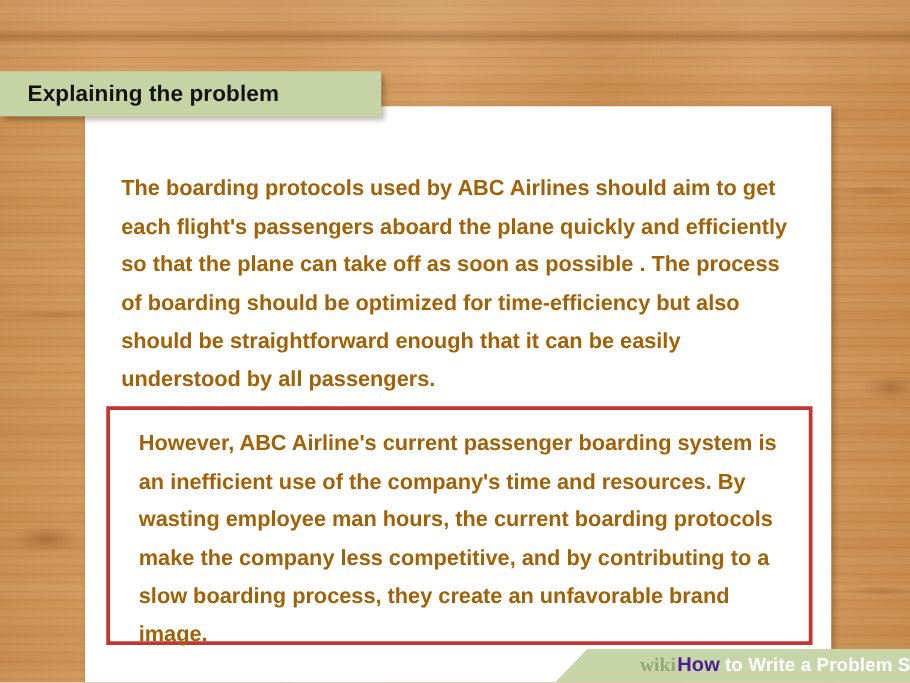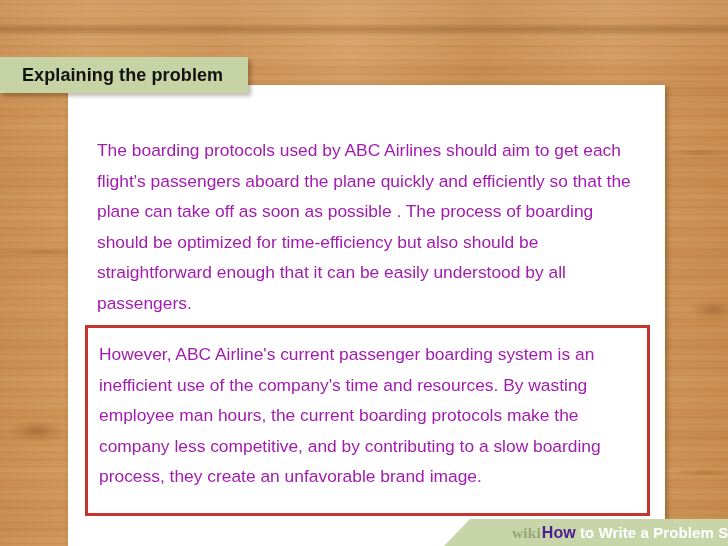--- a/index.html
+++ b/index.html
@@ -81,21 +81,21 @@
     height: 461px;
     background: #ffffff;
     box-shadow: 2px 2px 5px rgba(60,32,8,0.38);
   }
 
   
   .banner {
     position: absolute;
     left: 0px;
     top: 57px;
-    width: 248px;
+    width: 305px;
     height: 36px;
     background: #c5d3a5;
     box-shadow: 3px 3px 4px rgba(50,30,10,0.30);
     display: flex;
     align-items: center;
     z-index: 5;
   }
   .banner-title {
     font-family: "Liberation Sans", sans-serif;
     font-size: 18px;
@@ -114,40 +114,41 @@
     width: 100%;
     height: 100%;
   }
   .para {
     position: absolute;
     left: 29px;
     width: 543px;
     font-family: "Liberation Sans", sans-serif;
     font-size: 17.4px;
     line-height: 30.5px;
-    color: #a21caf;
+    color: #a16207;
     white-space: pre-wrap;
+    font-weight: bold;
   }
   .para-intro { top: 50px; }
 
   .callout {
     position: absolute;
     left: 17px;
     top: 240px;
     width: 565px;
     height: 191px;
     border: 3px solid #c4352f;
     box-sizing: border-box;
     background: #ffffff;
   }
   .callout .para {
     position: static;
     left: auto;
     width: auto;
-    padding: 11px 12px 0 11px;
+    padding: 11px 12px 0 23px;
   }
 
   
   .watermark {
     position: absolute;
     left: 444px;
     bottom: 0px;
     height: 27px;
     width: 284px;
     z-index: 8;

